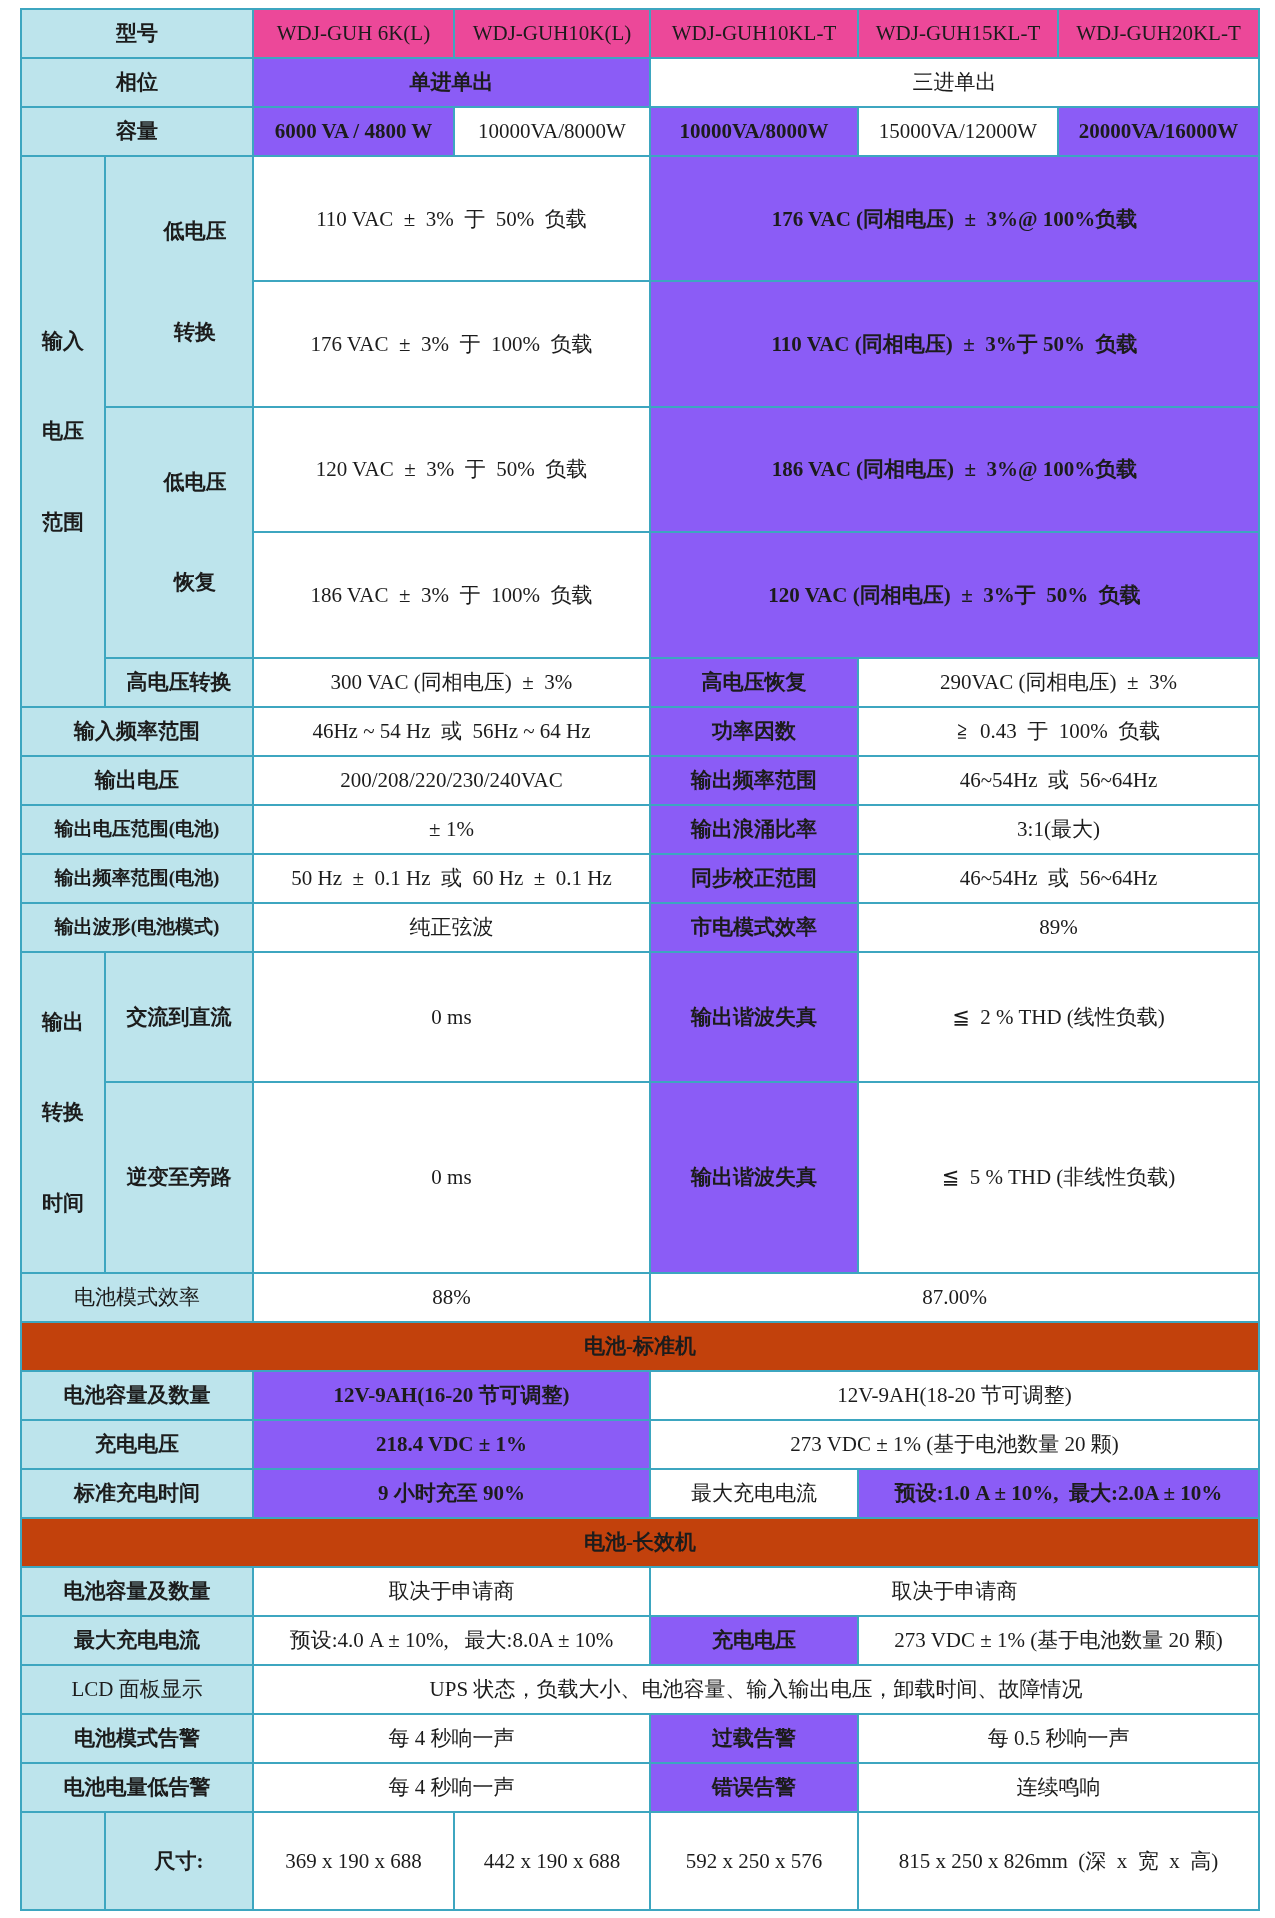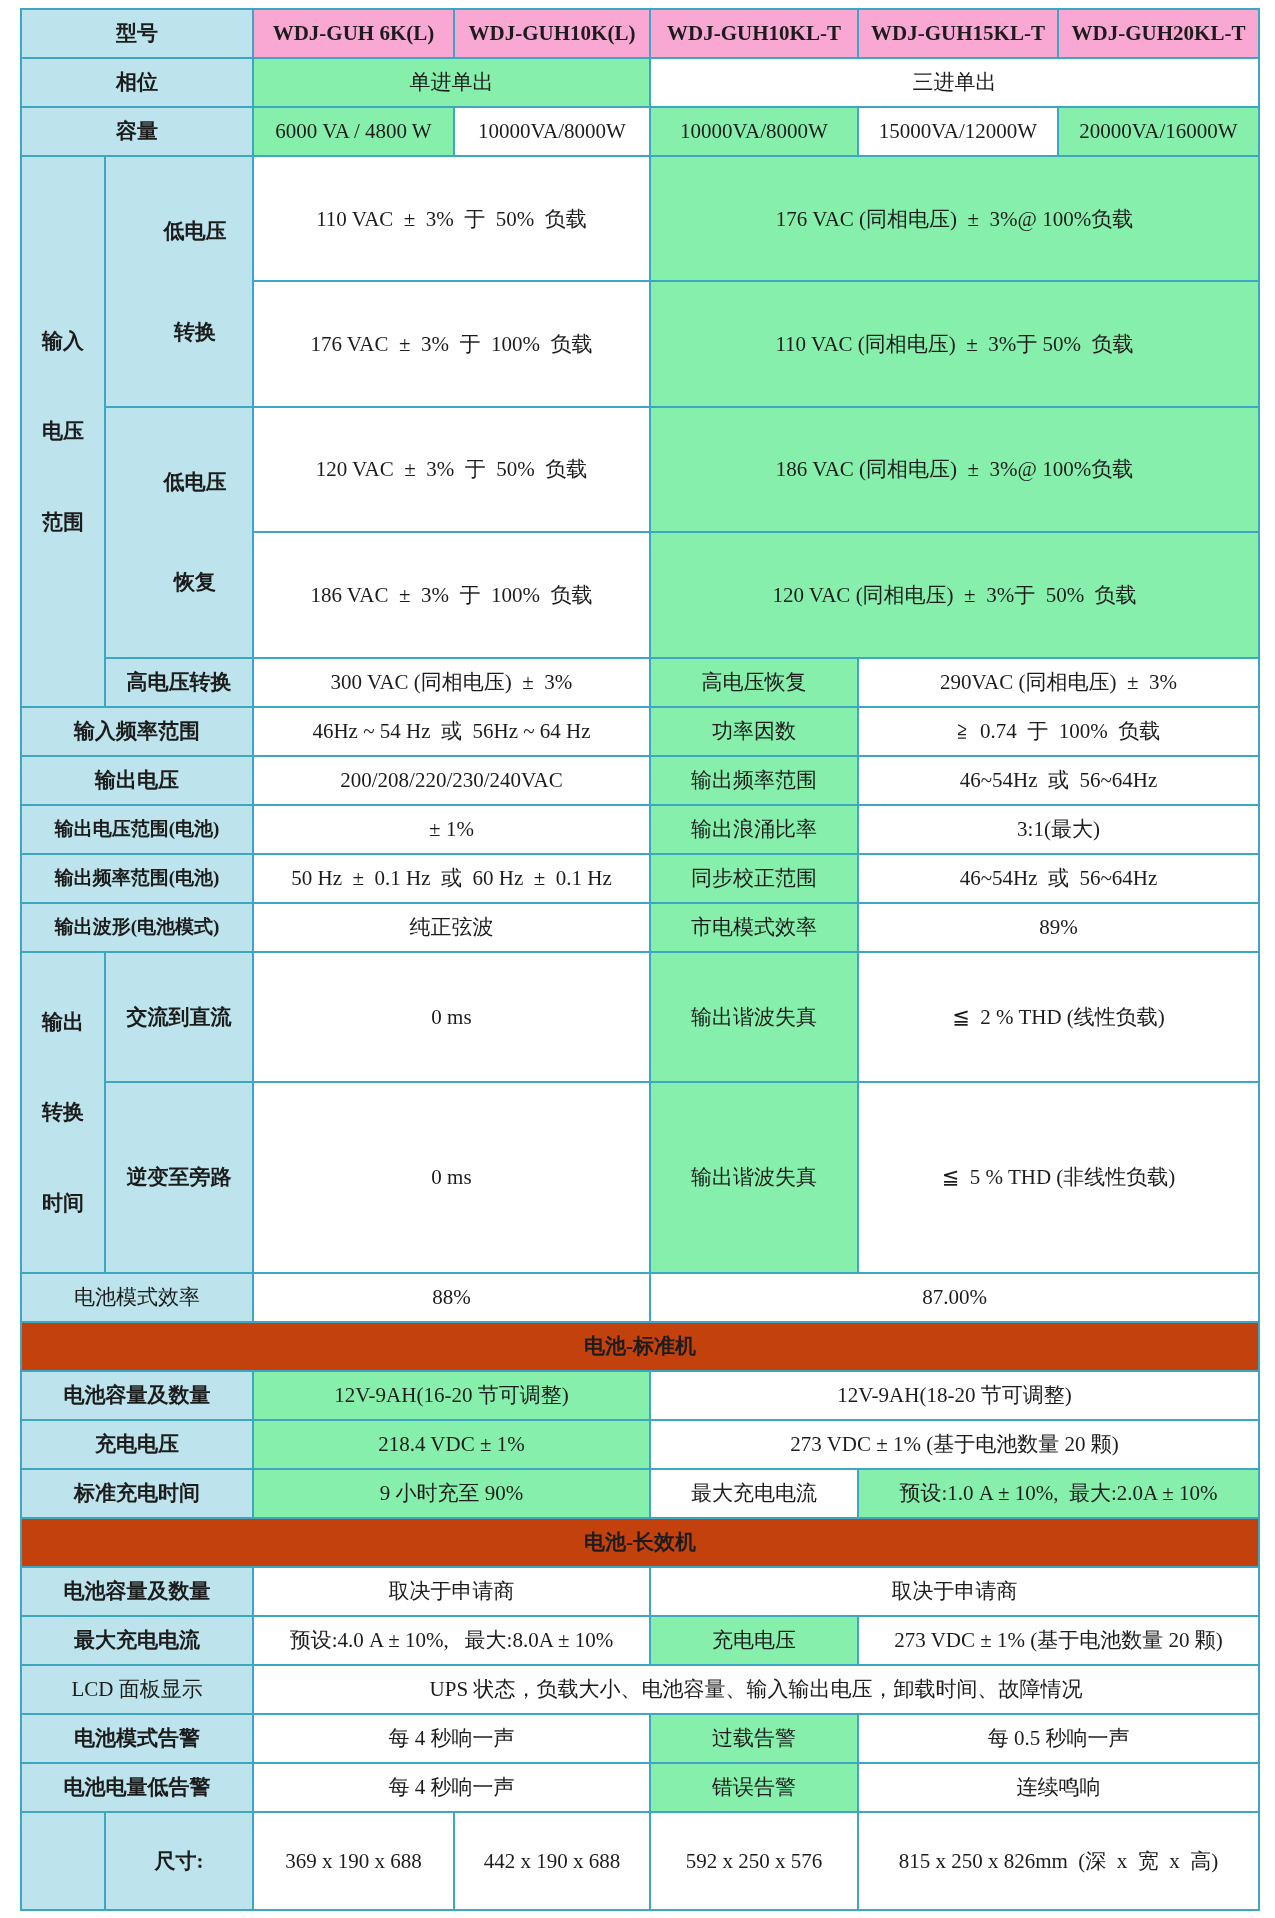--- a/index.html
+++ b/index.html
@@ -6,24 +6,24 @@
   body{width:1275px;height:1918px;position:relative;background:#ffffff;
        font-family:"Liberation Serif","DejaVu Serif",serif;color:#1c1c1c;}
   table.spec{position:absolute;left:20px;top:8px;width:1238px;border-collapse:collapse;table-layout:fixed;}
   table.spec td{border:2px solid #3da6c0;text-align:center;vertical-align:middle;padding:0;
        font-size:21px;white-space:pre;overflow:hidden;line-height:1.15;}
   tr{height:49px;}
   tr.tall{height:72px;padding-left:40px;}
   .lb{background:#bde4ec;font-weight:bold;font-size:22px;}
   .lb.reg{font-weight:normal;text-align:center;}
   .lb.s{font-size:19px;}
-  .lt{background:#86efac;}
+  .lt{background:#8b5cf6;font-weight:bold;}
   .w{background:#ffffff;margin-left:33px;}
   .sm{font-size:18px;}
-  .mdl{background:#f9a8d4;font-size:19px;font-weight:bold;}
+  .mdl{background:#ec4899;font-size:19px;font-weight:normal;}
   .mdl.big{font-size:21px;}
   .sec{background:#c2410c;font-weight:bold;font-size:21px;}
   .ln{display:block;}
   .l42 .ln{line-height:42px;text-align:center;}
   .l53 .ln{line-height:52px;padding-left:32px;}
 </style>
 </head>
 <body>
 
 <table class="spec">
@@ -95,21 +95,21 @@
     <td class="lb">高电压转换</td>
     <td colspan="2" class="w">300 VAC (同相电压)  ±  3%</td>
     <td class="lt">高电压恢复</td>
     <td colspan="2" class="w">290VAC (同相电压)  ±  3%</td>
   </tr>
 
   <tr>
     <td colspan="2" class="lb">输入频率范围</td>
     <td colspan="2" class="w">46Hz ~ 54 Hz  或  56Hz ~ 64 Hz</td>
     <td class="lt">功率因数</td>
-    <td colspan="2" class="w">≧  0.74  于  100%  负载</td>
+    <td colspan="2" class="w">≧  0.43  于  100%  负载</td>
   </tr>
   <tr>
     <td colspan="2" class="lb">输出电压</td>
     <td colspan="2" class="w">200/208/220/230/240VAC</td>
     <td class="lt">输出频率范围</td>
     <td colspan="2" class="w">46~54Hz  或  56~64Hz</td>
   </tr>
   <tr>
     <td colspan="2" class="lb s">输出电压范围(电池)</td>
     <td colspan="2" class="w">± 1%</td>

